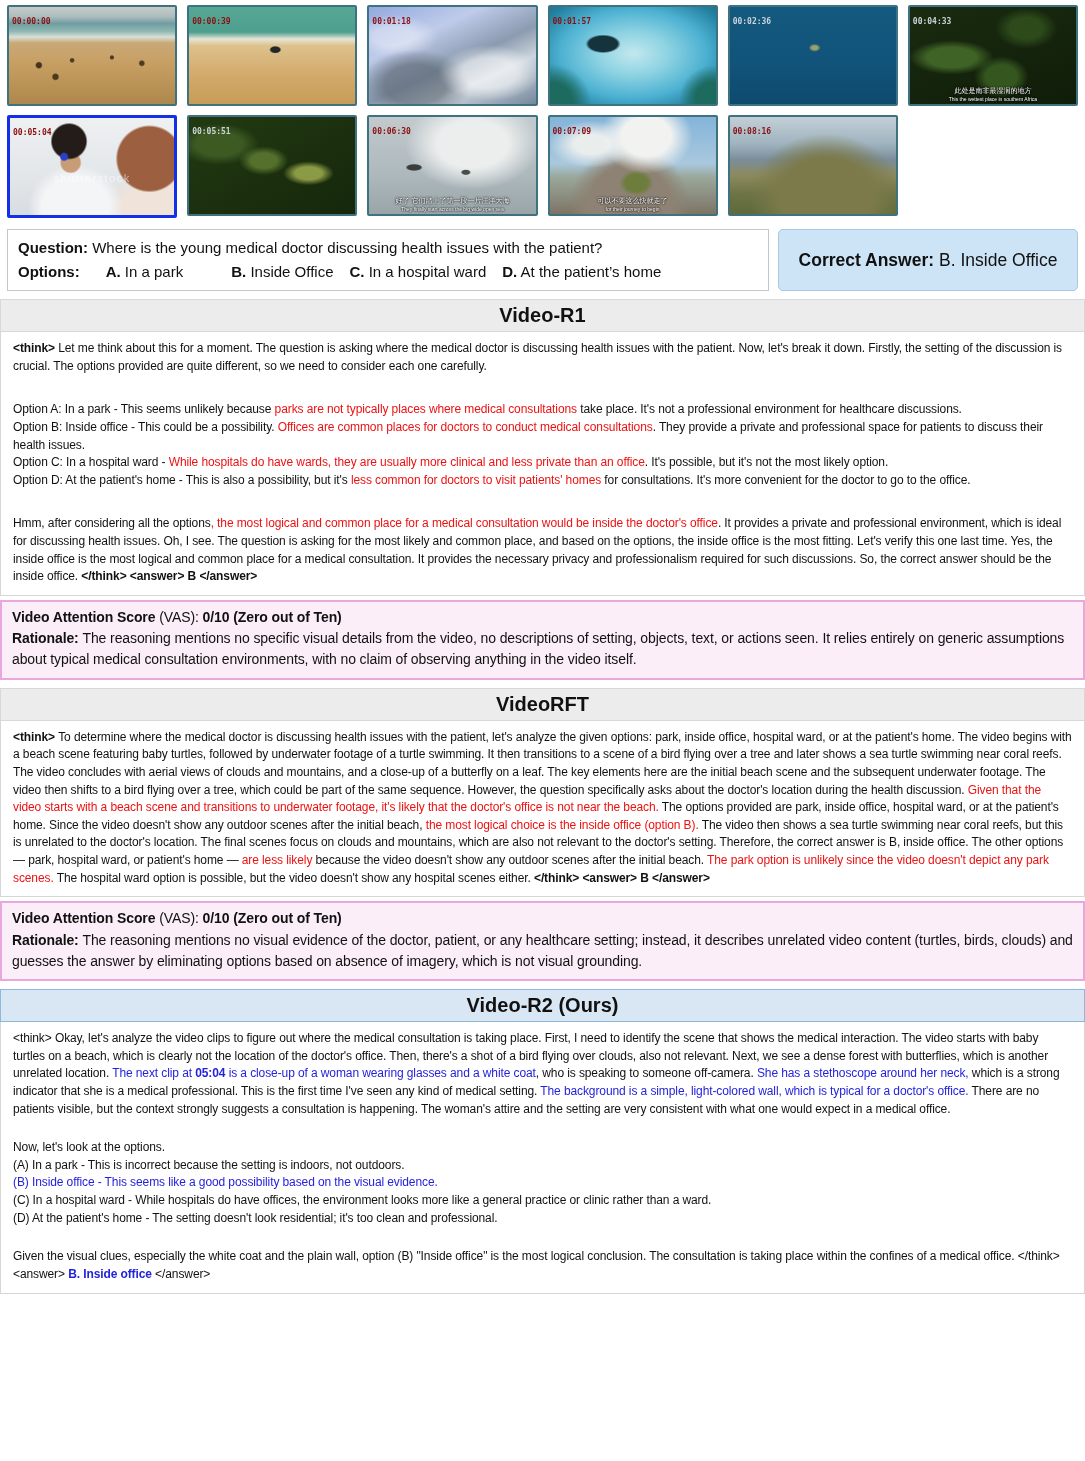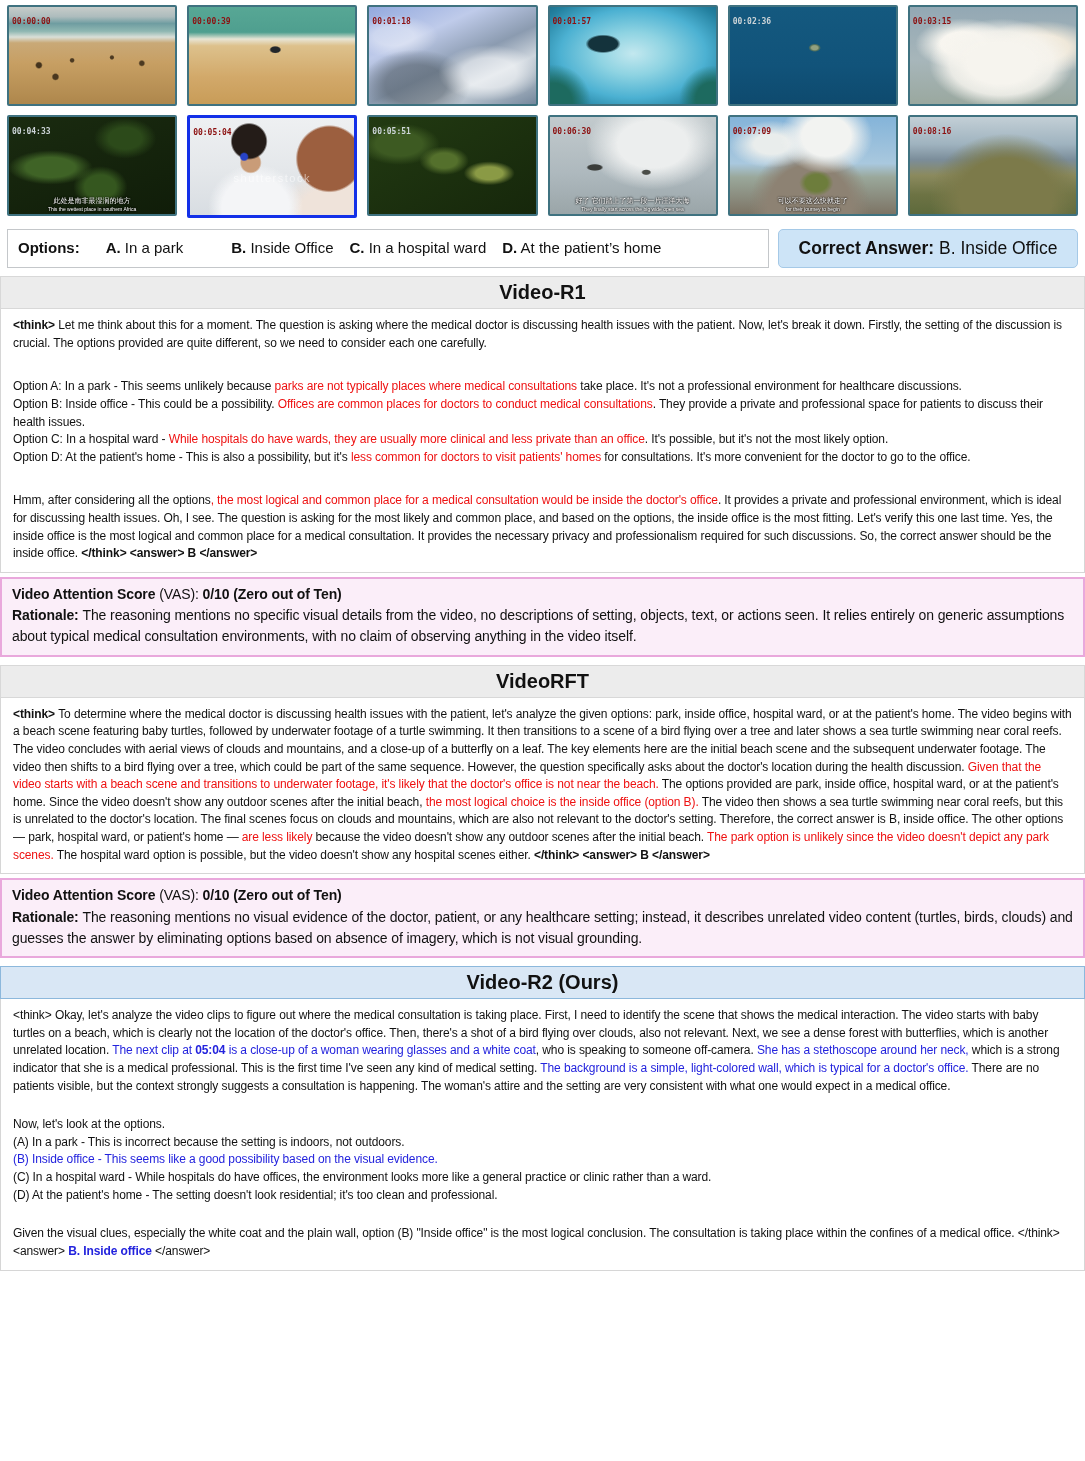--- a/index.html
+++ b/index.html
@@ -118,23 +118,20 @@
       </div>
       <div class="frame scene-water-surface">
         <span class="ts ts-red">00:01:18</span>
       </div>
       <div class="frame scene-underwater-turtle">
         <span class="ts ts-red">00:01:57</span>
       </div>
       <div class="frame scene-deep-blue-turtle">
         <span class="ts ts-light">00:02:36</span>
       </div>
-      <div class="frame scene-clouds">
-        <span class="ts ts-red">00:03:15</span>
-      </div>
       <div class="frame scene-leaves-dark">
         <span class="ts ts-light">00:04:33</span>
         <span class="sub">
           <span class="sub-cn">此处是南非最湿润的地方</span>
           <span class="sub-en">This the wettest place in southern Africa</span>
         </span>
       </div>
       <div class="frame scene-doctor-office selected">
         <span class="ts ts-red">00:05:04</span>
         <span class="wm">shutterstock</span>
@@ -156,20 +153,24 @@
           <span class="sub-en">for their journey to begin</span>
         </span>
       </div>
       <div class="frame scene-mountain-ridge">
         <span class="ts ts-red">00:08:16</span>
       </div>
     </div>
 
   <div class="qa-row">
     <div class="question-box">
+      <div>
+        <span class="qlabel">Question:</span>
+        <span>Where is the young medical doctor discussing health issues with the patient?</span>
+      </div>
       <div>
         <span class="qlabel">Options:</span><span class="opt opt-a"><span class="opt-key">A.</span> <span>In a park</span></span><span class="opt"><span class="opt-key">B.</span> <span>Inside Office</span></span><span class="opt"><span class="opt-key">C.</span> <span>In a hospital ward</span></span><span class="opt"><span class="opt-key">D.</span> <span>At the patient’s home</span></span>
       </div>
     </div>
     <div class="answer-box">
       <span class="answer-label">Correct Answer:</span>
       <span>B. Inside Office</span>
     </div>
   </div>
 

